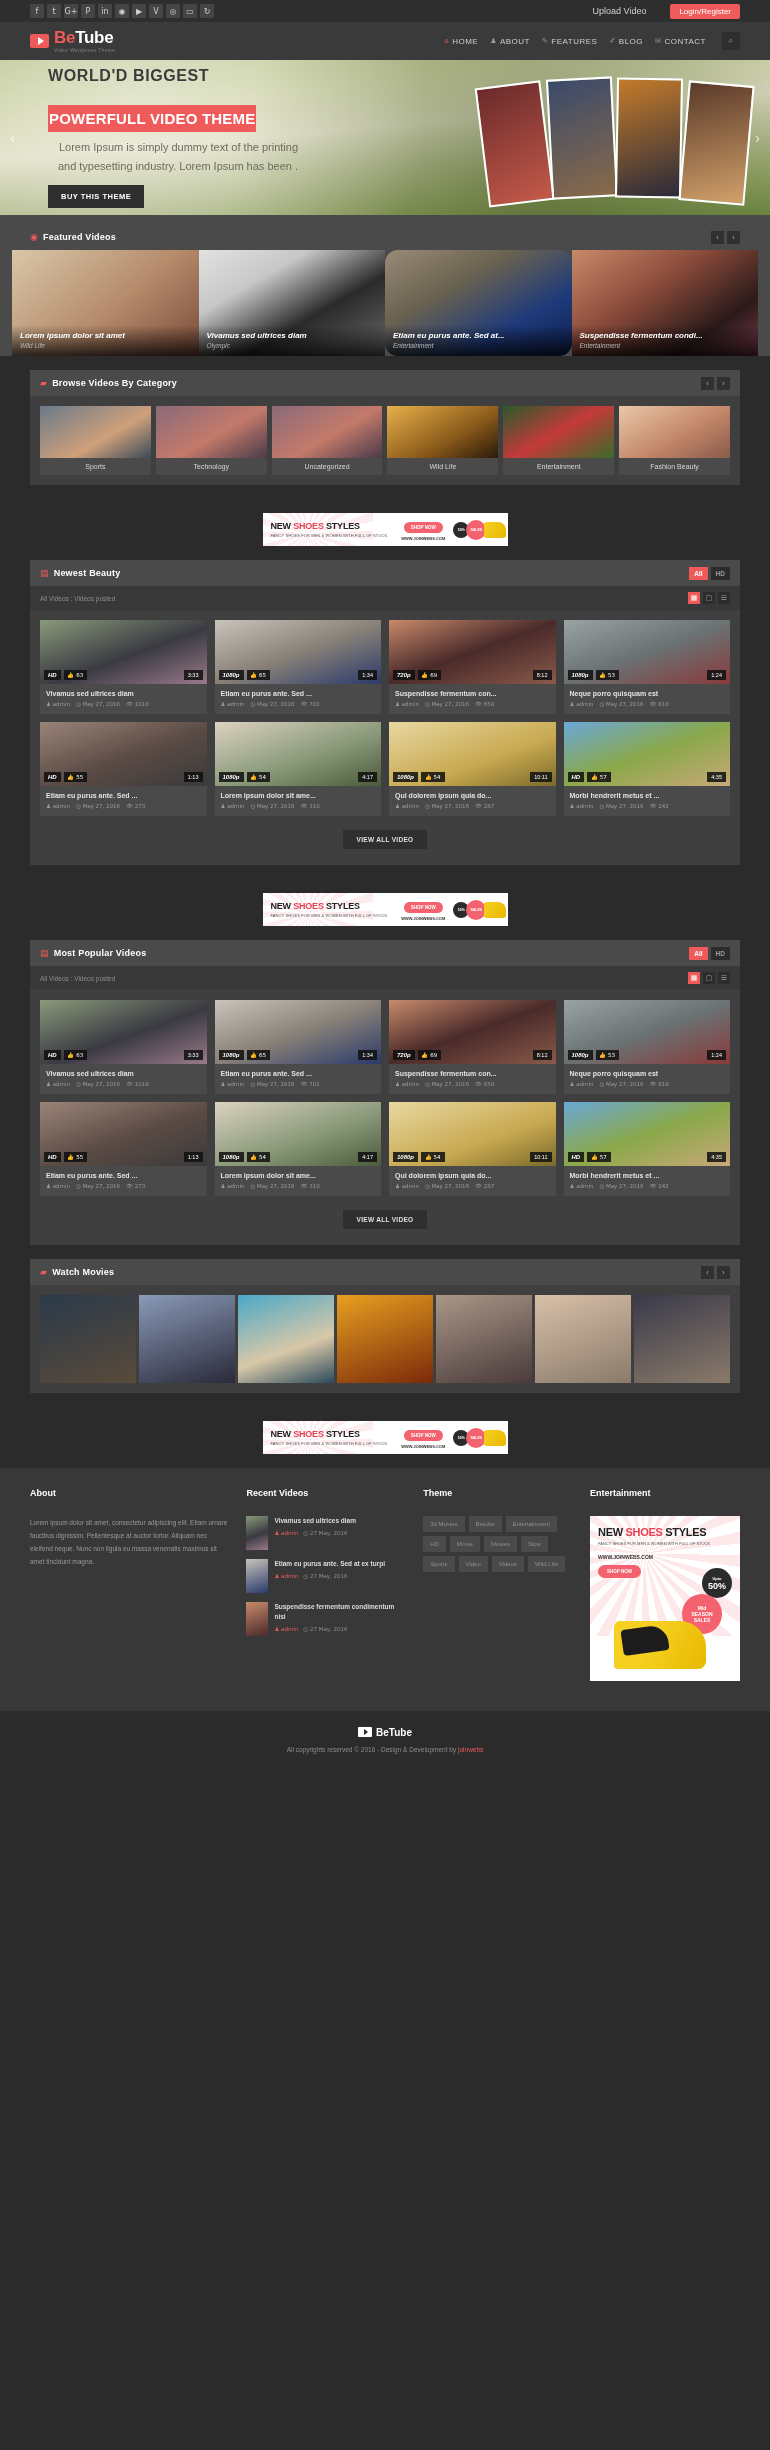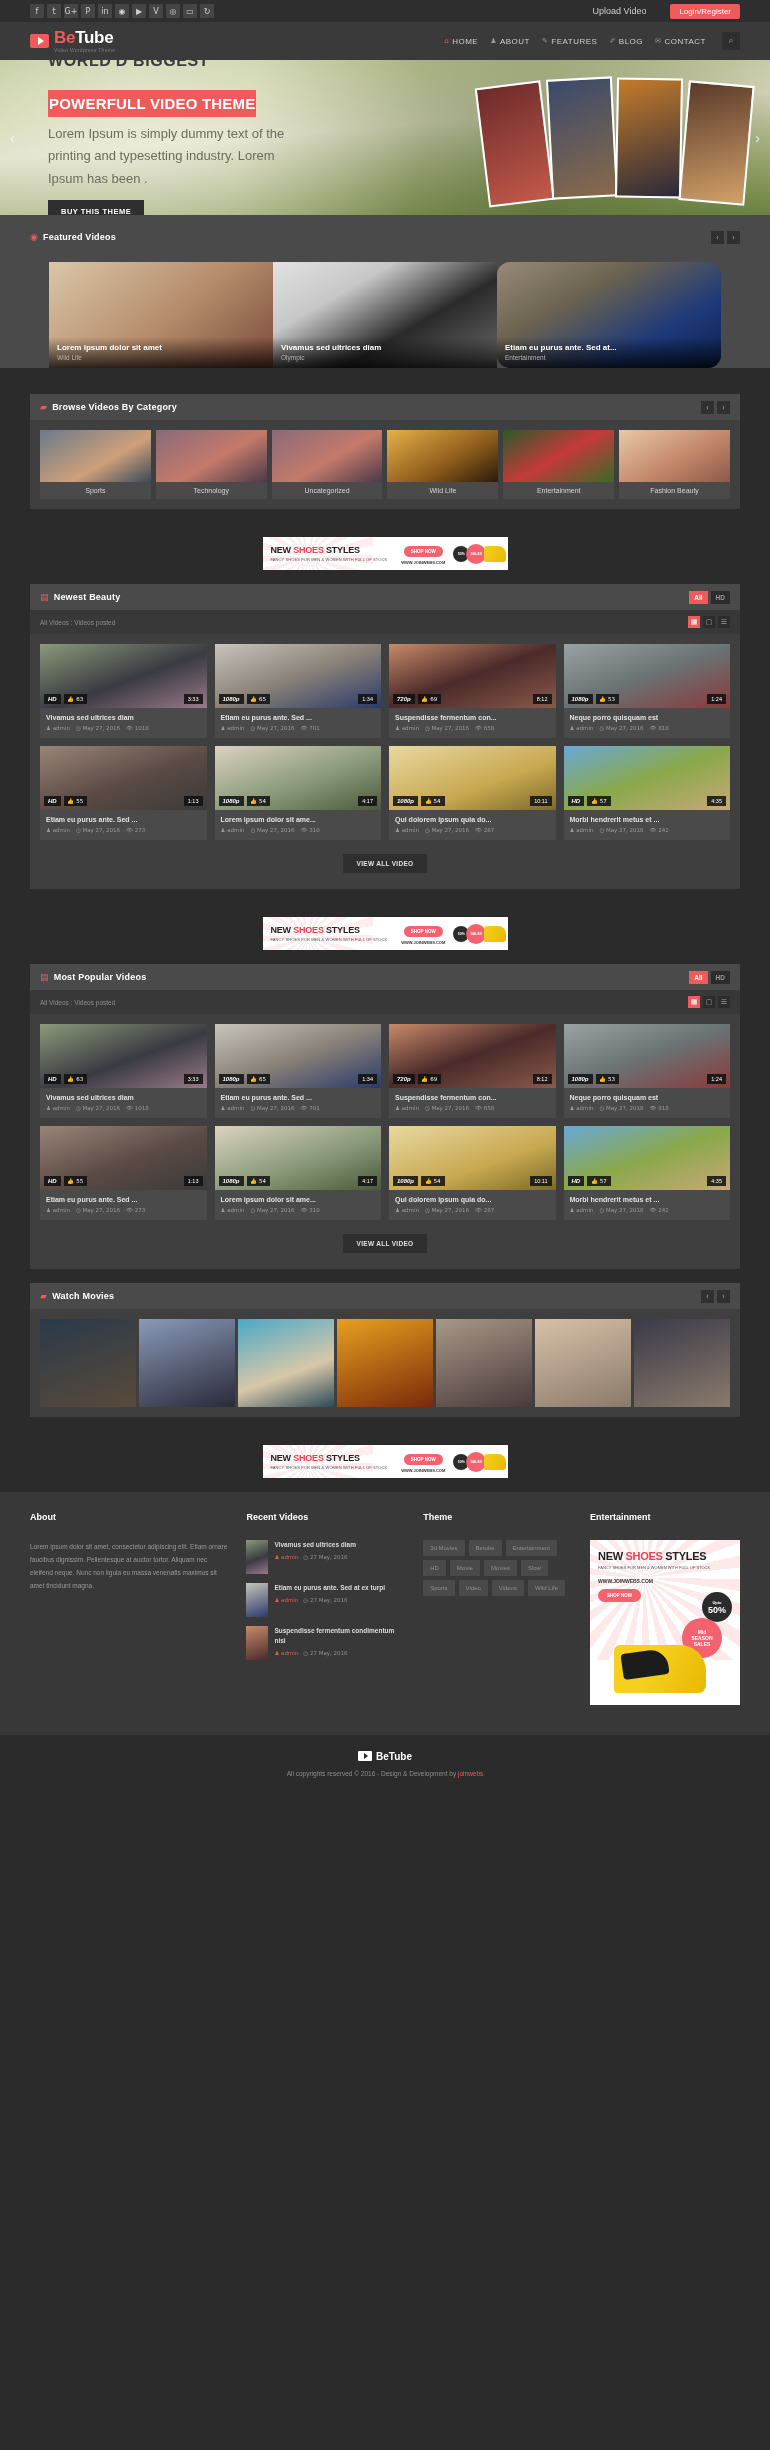--- a/index.html
+++ b/index.html
@@ -41,21 +41,21 @@
   
   .hero { position:relative; height:155px; overflow:hidden;
     background:linear-gradient(175deg,#b9c48e 0%,#cfd3a8 25%,#dedcc2 45%,#b6bd90 65%,#8fa05f 85%,#6f8a44 100%); }
   .hero:before { content:""; position:absolute; inset:0;
     background:radial-gradient(circle at 18% 30%, rgba(255,255,255,.45), transparent 45%),
                radial-gradient(circle at 70% 80%, rgba(60,80,30,.5), transparent 55%); }
   .hero-inner { position:relative; width:710px; margin:0 auto; height:100%; display:flex; align-items:center; }
   .hero-txt { width:290px; padding-left:18px; }
   .hero-kicker { font-size:16px; font-weight:bold; color:#3c3c3c; letter-spacing:.6px; }
   .hero-title { background:#ef5a5a; color:#fff; font-size:15px; font-weight:bold; padding:5px 1px; margin:20px 0 6px; display:inline-block; letter-spacing:.2px; }
-  .hero-desc { font-size:13px; color:#6d6d5e; line-height:1.7; width:250px; }
+  .hero-desc { font-size:11px; color:#6d6d5e; line-height:1.7; width:250px;text-align:right; }
   .hero-cta { display:inline-block; margin-top:10px; background:#2f2f2f; color:#fff; font-size:7.5px; font-weight:bold; padding:7px 13px; letter-spacing:.5px; }
   .hero-imgs { position:absolute; right:20px; top:18px; width:270px; height:120px; display:flex; }
   .hero-imgs div { flex:1; margin:0 1px; border:2px solid #fff; transform:rotate(-4deg); }
   .hero-imgs div:nth-child(1){ background:linear-gradient(160deg,#6b2b2b,#c4594a); transform:rotate(-7deg) translateY(6px); }
   .hero-imgs div:nth-child(2){ background:linear-gradient(160deg,#3a4a6a,#8a6a4a); transform:rotate(-3deg); }
   .hero-imgs div:nth-child(3){ background:linear-gradient(160deg,#c47b2a,#2a2a3a); transform:rotate(1deg); }
   .hero-imgs div:nth-child(4){ background:linear-gradient(160deg,#5a3a2a,#d2a06a); transform:rotate(5deg) translateY(5px); }
   .hero-arrow { position:absolute; top:50%; transform:translateY(-50%); color:rgba(255,255,255,.75); font-size:14px; }
   .hero-arrow.l { left:10px; } .hero-arrow.r { right:10px; }
 
@@ -64,21 +64,21 @@
   .sec-head h2 { font-size:9px; font-weight:bold; color:#fff; display:flex; align-items:center; gap:5px; letter-spacing:.2px; }
   .sec-head h2 .ic { color:#ef5a5a; font-size:9px; font-family:"DejaVu Sans", sans-serif; }
   .navarrows { display:flex; gap:3px; }
   .navarrows span { width:13px; height:13px; background:#303030; color:#b5b5b5; font-size:7px; display:flex; align-items:center; justify-content:center; }
   .pillgroup { display:flex; gap:3px; }
   .pillgroup span { font-size:6.5px; font-weight:bold; padding:3px 5px; background:#2c2c2c; color:#9a9a9a; }
   .pillgroup span.on { background:#ef5a5a; color:#fff; }
 
   
   .featured-wrap { background:#4a4a4a; padding:9px 0 0; }
-  .featured-strip { display:flex; width:672px; margin:12px auto; }
+  .featured-strip { display:flex; width:746px; margin:0 auto;font-style:italic; }
   .feat { position:relative; flex:1; height:106px; overflow:hidden; }
   .feat .ov { position:absolute; left:0; right:0; bottom:0; padding:6px 8px 7px;
     background:linear-gradient(transparent,rgba(0,0,0,.78)); }
   .feat .t { font-size:8px; font-weight:bold; color:#fff; }
   .feat .c { font-size:6.5px; color:#b6b6b6; margin-top:2px; }
   .f1 { background:linear-gradient(140deg,#d9c7a8,#b48a6a 55%,#7a4a3a); }
   .f2 { background:linear-gradient(150deg,#e2e2e2 0%,#c7c7c7 30%,#2a2a2a 62%,#6a6a6a); }
   .f3 { background:linear-gradient(150deg,#9a8a78 0%,#6a6250 35%,#1e3a7a 70%,#0d2050);border-radius:13px; }
   .f4 { background:linear-gradient(145deg,#c88a6a 0%,#8a4a3a 40%,#2a1a1a 75%,#7a3a4a); }
 
@@ -299,20 +299,26 @@
           <div class="t">Vivamus sed ultrices diam</div>
           <div class="c">Olympic</div>
         </div>
       </div>
       <div class="feat f3">
         <div class="ov">
           <div class="t">Etiam eu purus ante. Sed at...</div>
           <div class="c">Entertainment</div>
         </div>
       </div>
+      <div class="feat f4">
+        <div class="ov">
+          <div class="t">Suspendisse fermentum condi...</div>
+          <div class="c">Entertainment</div>
+        </div>
+      </div>
     </div>
 </div>
 
 <div style="padding:14px 0;">
   <div class="wrap panel">
     <div class="sec-head">
       <h2>
           <span class="ic">▰</span>
           <span>Browse Videos By Category</span>
         </h2>

